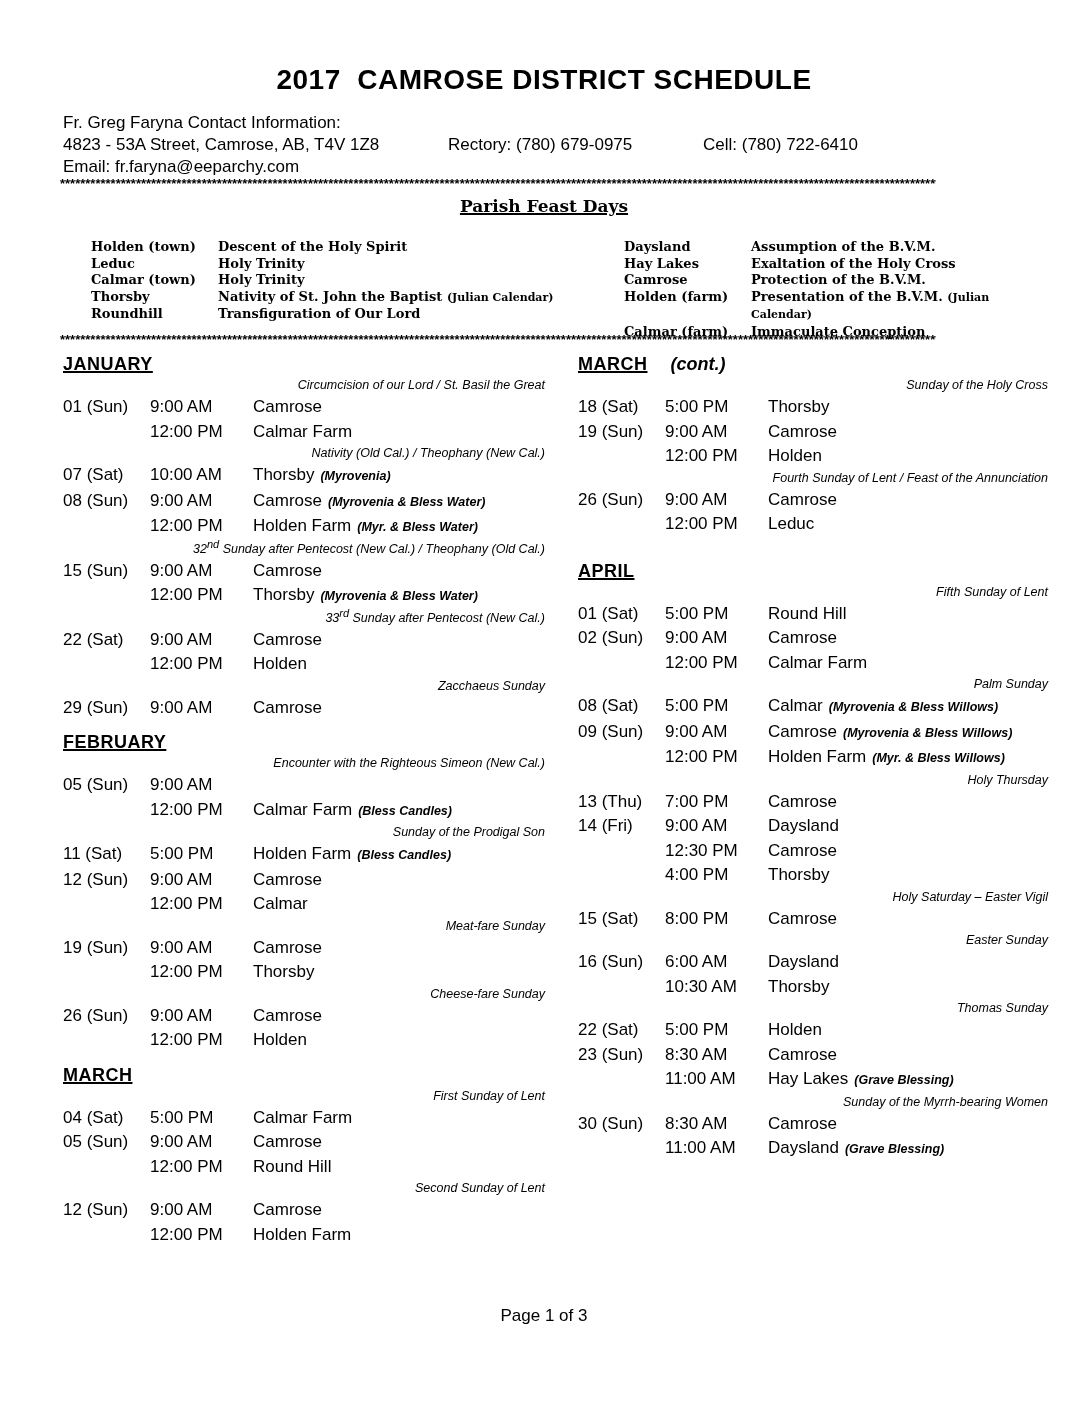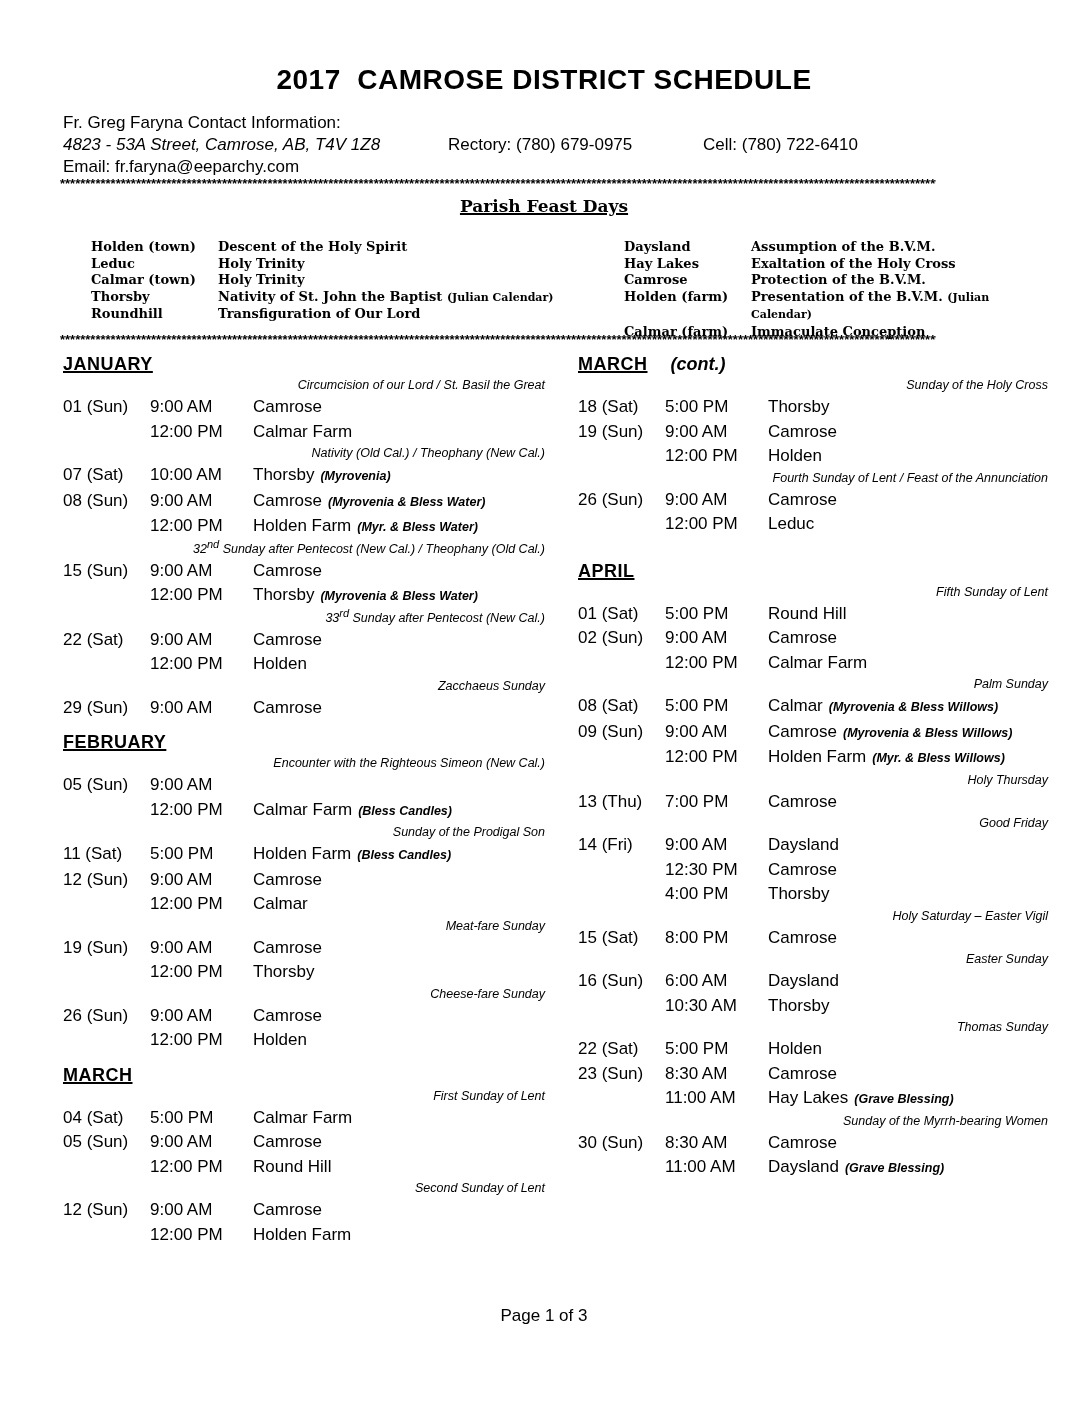--- a/index.html
+++ b/index.html
@@ -4,21 +4,21 @@
 <style>
   html,body{margin:0;padding:0;background:#fff;}
   body{width:1088px;height:1408px;position:relative;overflow:hidden;
        color:#000;font-family:"Liberation Sans",sans-serif;}
 
   .title{position:absolute;top:64px;left:0;width:100%;text-align:center;
          font-size:28px;font-weight:bold;white-space:pre;letter-spacing:.5px;margin:0;}
 
   .contact{position:absolute;left:63px;top:112px;width:900px;font-size:17px;}
   .cline{height:22px;line-height:22px;position:relative;}
-  .cline2 .addr{position:absolute;left:0;font-style:italic;}
+  .cline2 .addr{position:absolute;left:0;}
   .cline2 .rectory{position:absolute;left:385px;}
   .cline2 .cellp{position:absolute;left:640px;}
 
   .sep{position:absolute;left:60px;width:876px;height:13px;overflow:hidden;
        white-space:nowrap;font-size:13px;line-height:13px;font-weight:bold;letter-spacing:0;}
   .sep1{top:177px;}
   .sep2{top:333px;}
 
   .feast-title{position:absolute;top:196px;left:0;width:100%;text-align:center;
                font-family:"DejaVu Serif",serif;font-weight:bold;font-size:17px;
@@ -328,21 +328,20 @@
         <span class="cell-date"></span>
         <span class="cell-time">12:00 PM</span>
         <span class="cell-loc"><span class="loc-text">Holden Farm</span><span class="note">(Myr. &amp; Bless Willows)</span></span>
       </div>
       <div class="feast-line">Holy Thursday</div>
       <div class="srow">
         <span class="cell-date">13 (Thu)</span>
         <span class="cell-time">7:00 PM</span>
         <span class="cell-loc"><span class="loc-text">Camrose</span></span>
       </div>
-      <div class="feast-line">Good Friday</div>
       <div class="srow">
         <span class="cell-date">14 (Fri)</span>
         <span class="cell-time">9:00 AM</span>
         <span class="cell-loc"><span class="loc-text">Daysland</span></span>
       </div>
       <div class="srow">
         <span class="cell-date"></span>
         <span class="cell-time">12:30 PM</span>
         <span class="cell-loc"><span class="loc-text">Camrose</span></span>
       </div>

